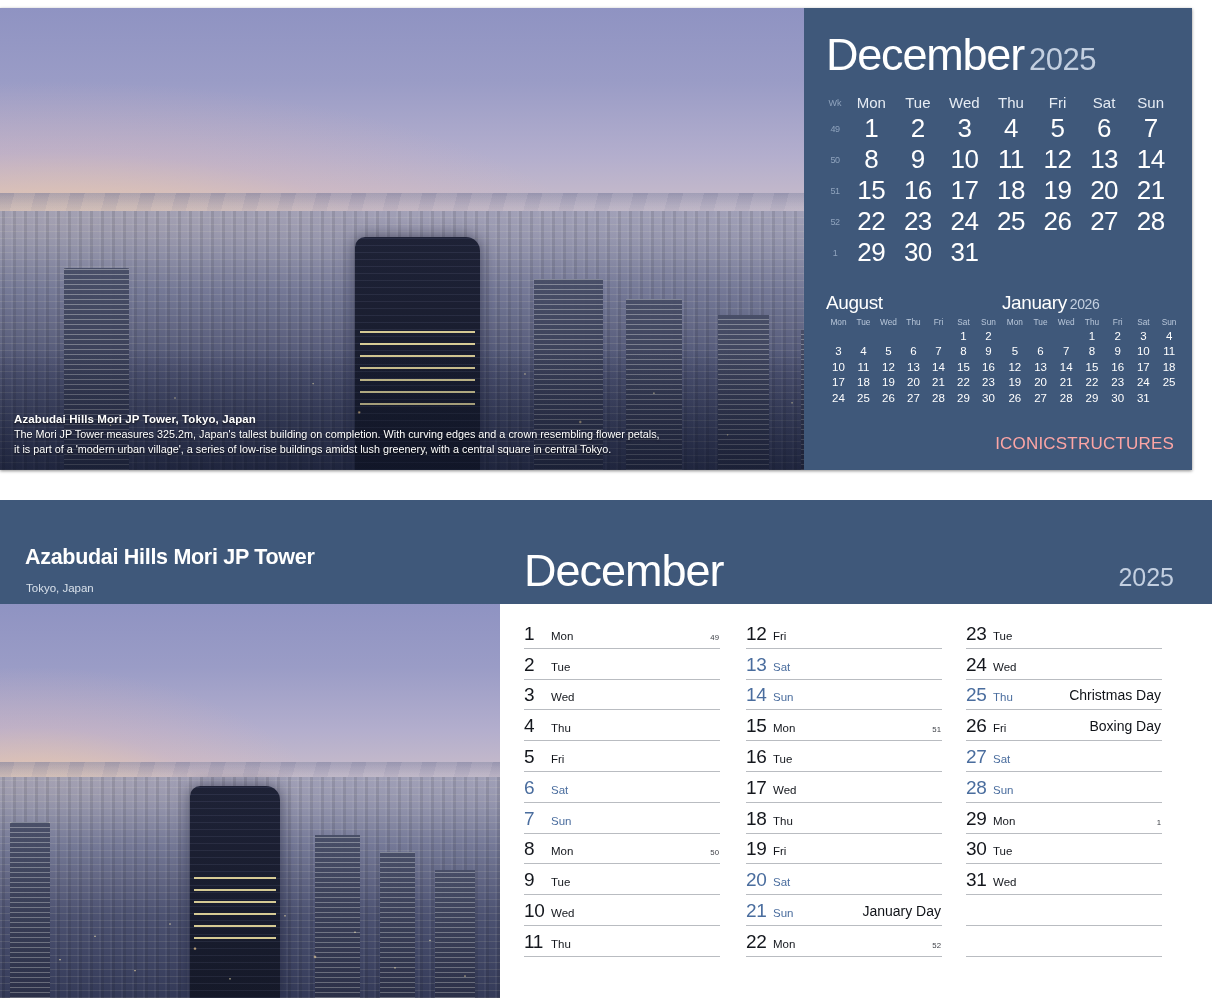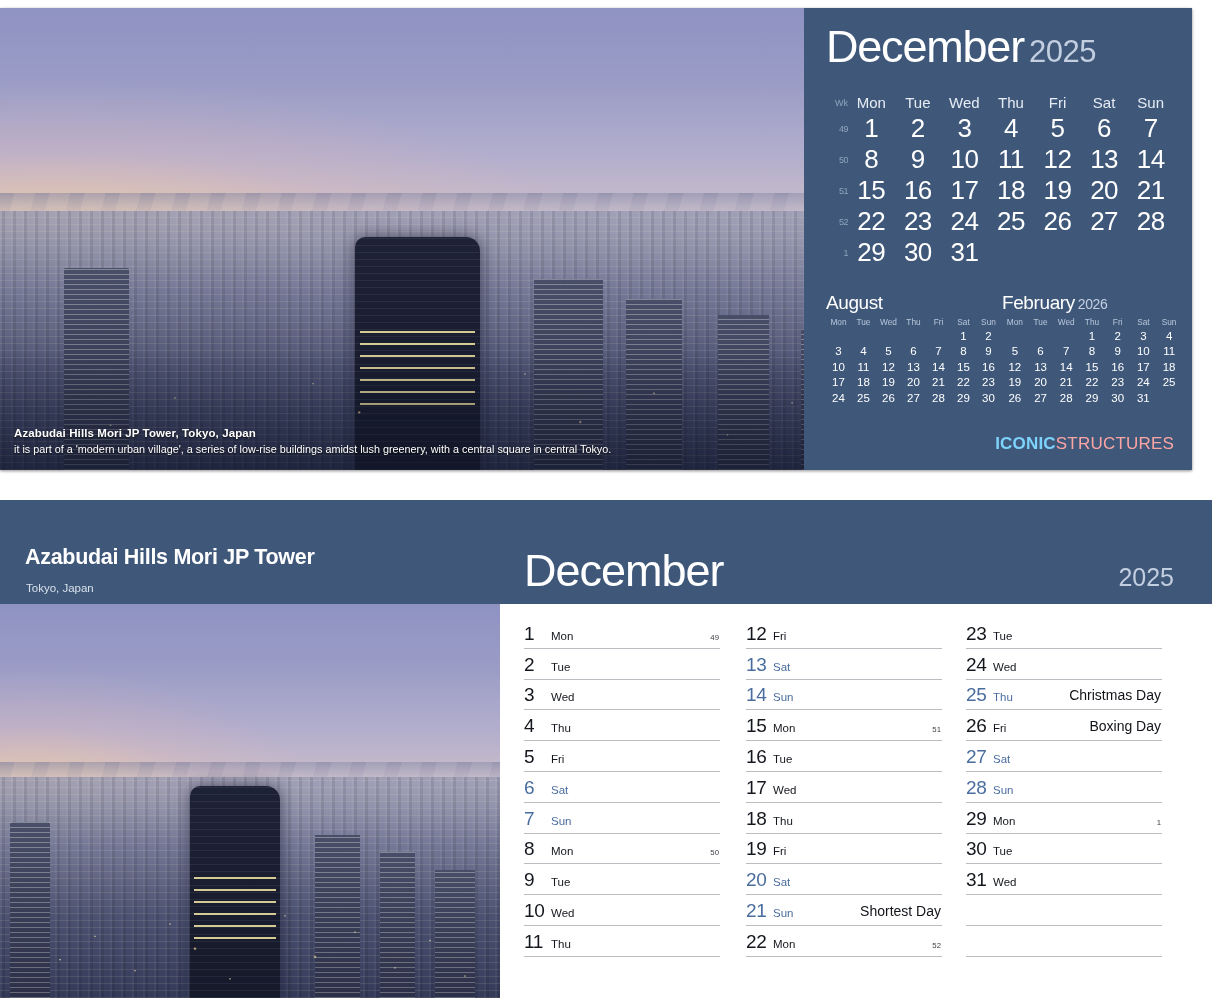--- a/index.html
+++ b/index.html
@@ -59,44 +59,44 @@
     background:linear-gradient(to bottom, rgba(0,0,0,0) 74%, rgba(14,20,40,.55) 100%); }
 
   
   #top-caption { position:absolute; left:14px; bottom:14px; width:760px; color:#fff;
     text-shadow:0 1px 2px rgba(0,0,0,.75); }
   #top-caption .cap-title { font-size:11.5px; font-weight:bold; letter-spacing:.1px; margin-bottom:2.5px; }
   #top-caption .cap-body { font-size:10.8px; line-height:1.33; font-weight:400; }
 
   
   #top-cal { position:absolute; left:804px; top:0; width:388px; height:462px; background:#3f587a; }
-  .cal-title { position:absolute; left:22px; top:16px; color:#fff;
+  .cal-title { position:absolute; left:22px; top:24px; color:#fff;
     font-size:45px; font-weight:400; letter-spacing:-1.2px; line-height:1; }
   .cal-title .yr { color:#c3cfe0; font-size:31px; font-weight:300; letter-spacing:-.5px; margin-left:5px; }
 
   #grid { position:absolute; left:18px; top:86px; width:352px; }
   #grid table { width:100%; border-collapse:collapse; table-layout:fixed; }
   #grid th { color:#e6ecf4; font-size:15px; font-weight:400; padding-bottom:2px; text-align:center; }
-  #grid th.wk, #grid td.wk { color:#8fa3bd; font-size:9px; width:26px; text-align:right; }
+  #grid th.wk, #grid td.wk { color:#8fa3bd; font-size:9px; width:26px; text-align:center; }
   #grid td { color:#fff; font-size:26px; font-weight:300; text-align:center; height:31px;
     letter-spacing:-.5px; }
 
   
   .mini { position:absolute; top:284px; }
   #mini-nov { left:22px; width:175px; }
   #mini-jan { left:198px; width:180px; }
   .mini-h { color:#fff; font-size:19px; font-weight:400; letter-spacing:-.4px; margin-bottom:3px; }
   .mini-h .yr { color:#c3cfe0; font-size:14px; font-weight:300; margin-left:3px; }
   .mini table { width:100%; border-collapse:collapse; table-layout:fixed; }
   .mini th { color:#b9c7da; font-size:8.3px; font-weight:400; text-align:center; padding-bottom:1px; }
   .mini td { color:#fff; font-size:11.5px; font-weight:400; text-align:center; height:15.5px; }
 
   
   #logo { position:absolute; right:18px; bottom:16px; font-size:17px; letter-spacing:.2px; }
-  #logo .ic { color:#7dd3fc; font-weight:bold; }
+  #logo .ic { color:#fca5a5; font-weight:normal; }
   #logo .st { color:#fca5a5; font-weight:300; }
 
   
   #bot-panel { position:absolute; left:0; top:500px; width:1212px; height:498px;
     background:#fff; overflow:hidden; }
   #bot-head { position:absolute; left:0; top:0; width:1212px; height:104px; background:#3f587a; }
   #bot-head .loc { position:absolute; left:25px; top:45px; color:#fff;
     font-size:21.5px; font-weight:bold; letter-spacing:-.3px; }
   #bot-head .sub { position:absolute; left:26px; top:82px; color:#d8e0ea; font-size:11.5px; }
   #bot-head .mon { position:absolute; left:524px; top:48px; color:#fff;
@@ -132,20 +132,21 @@
       <div class="mori"></div>
       <div class="sm-tower" style="left:58%;top:26%;width:7.5%;height:74%;"></div>
       <div class="sm-tower" style="left:68%;top:34%;width:6%;height:66%;"></div>
       <div class="sm-tower" style="left:78%;top:40%;width:5.5%;height:60%;"></div>
       <div class="sm-tower" style="left:87%;top:46%;width:6%;height:54%;"></div>
     </div>
     <div class="vignette"></div>
 
     <div id="top-caption">
       <div class="cap-title">Azabudai Hills Mori JP Tower, Tokyo, Japan</div>
+      <div class="cap-body">The Mori JP Tower measures 325.2m, Japan's tallest building on completion. With curving edges and a crown resembling flower petals,</div>
       <div class="cap-body">it is part of a 'modern urban village', a series of low-rise buildings amidst lush greenery, with a central square in central Tokyo.</div>
     </div>
   </div>
 
   <div id="top-cal">
     <div class="cal-title">
       <span>December</span><span class="yr">2025</span>
     </div>
 
     <div id="grid">
@@ -278,21 +279,21 @@
               <td>28</td>
               <td>29</td>
               <td>30</td>
             </tr>
           </tbody>
       </table>
     </div>
 
     <div class="mini" id="mini-jan">
       <div class="mini-h">
-        <span>February</span><span class="yr">2026</span>
+        <span>January</span><span class="yr">2026</span>
       </div>
       <table>
         <thead>
             <tr id="mnx-head">
               <th>Mon</th>
               <th>Tue</th>
               <th>Wed</th>
               <th>Thu</th>
               <th>Fri</th>
               <th>Sat</th>
@@ -460,21 +461,21 @@
           <span class="d-num">19</span>
           <span class="d-dow">Fri</span>
         </div>
         <div class="day-row">
           <span class="d-num we">20</span>
           <span class="d-dow we">Sat</span>
         </div>
         <div class="day-row">
           <span class="d-num we">21</span>
           <span class="d-dow we">Sun</span>
-          <span class="d-note">Shortest Day</span>
+          <span class="d-note">January Day</span>
         </div>
         <div class="day-row">
           <span class="d-num">22</span>
           <span class="d-dow">Mon</span>
           <span class="d-wk">52</span>
         </div>
       </div>
     <div class="col" id="col-3">
         <div class="day-row">
           <span class="d-num">23</span>

